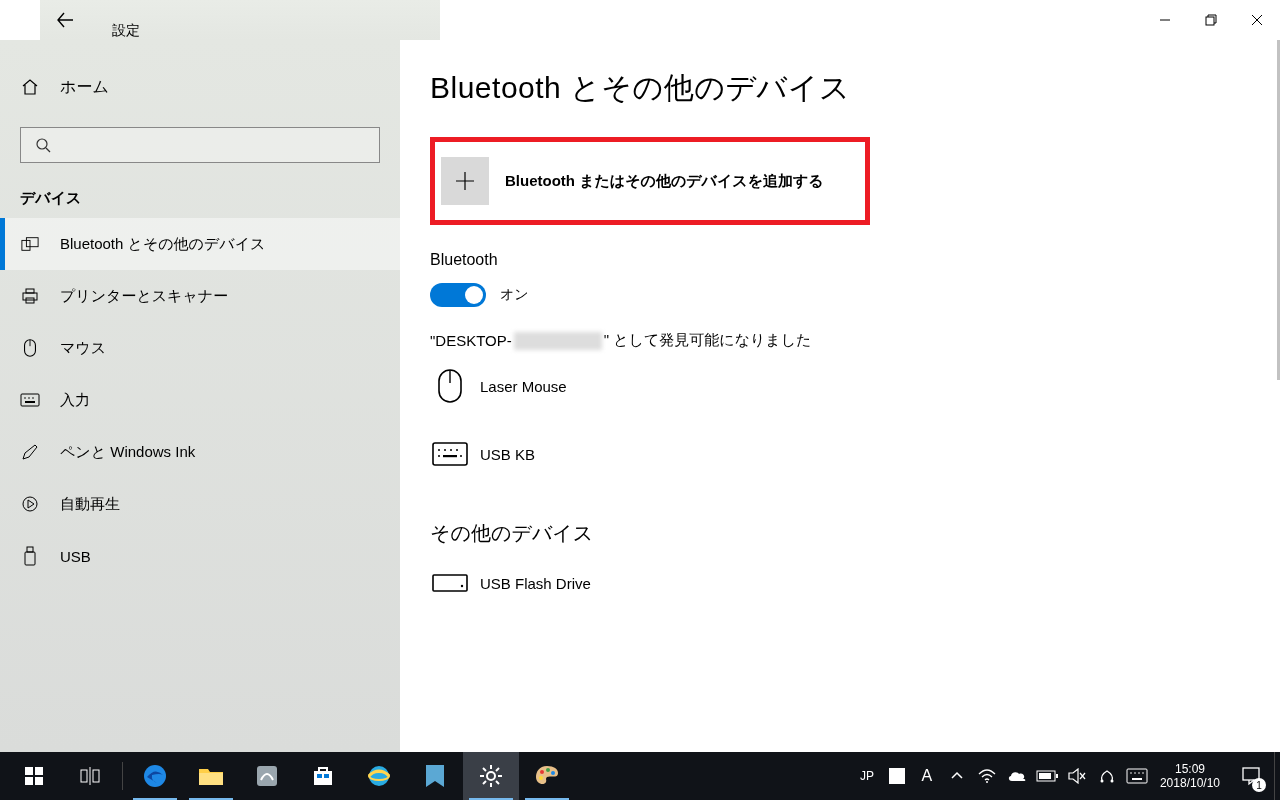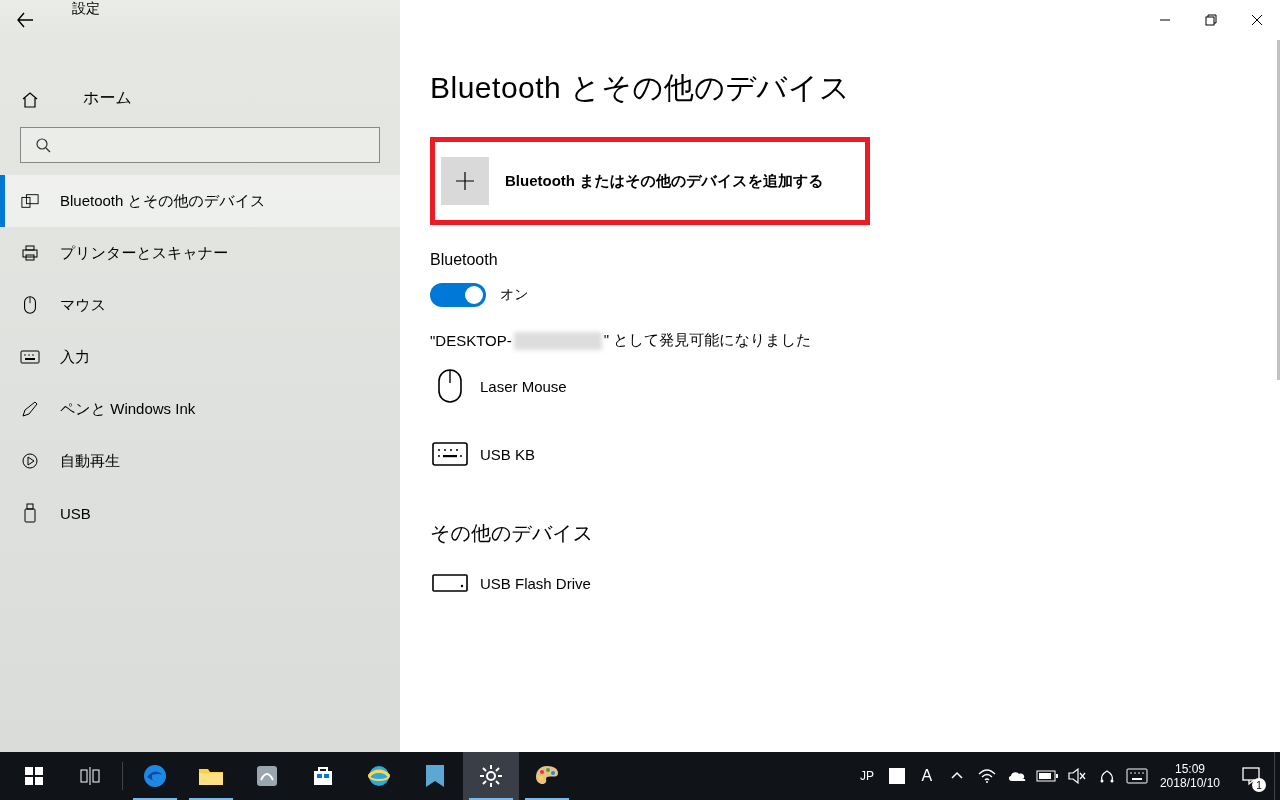--- a/index.html
+++ b/index.html
@@ -2,31 +2,31 @@
 <html><head>
 <meta charset="utf-8">
 <style>
   * { box-sizing: border-box; margin: 0; padding: 0; font-family: "Yu Gothic UI", "Segoe UI", sans-serif; }
   html, body { width: 1280px; height: 800px; overflow: hidden; background: #fff; }
 
   .app { display: flex; flex-direction: column; width: 1280px; height: 800px; }
 
   
   .titlebar { height: 40px; display: flex; align-items: center; }
-  .titlebar-left { width: 400px; background: linear-gradient(to bottom, #e9ece7 0%, #e4e7e2 100%); height: 40px; display: flex; align-items: flex-start; }
+  .titlebar-left { width: 400px; background: linear-gradient(to bottom, #e9ece7 0%, #e4e7e2 100%); height: 40px; display: flex; align-items: flex-end; margin-left: 40px; }
   .titlebar-right { flex: 1; height: 40px; display: flex; align-items: center; justify-content: flex-end; background: #fff; }
   .back-btn { width: 50px; height: 40px; display: flex; align-items: center; justify-content: center; cursor: pointer; }
   .title-text { font-size: 14px; color: #000; margin-left: 22px; }
   .win-btn { width: 46px; height: 40px; display: flex; align-items: center; justify-content: center; cursor: pointer; }
 
   
   .body { flex: 1; display: flex; overflow: hidden; }
 
   .sidebar { width: 400px; background: linear-gradient(to bottom, #e4e7e2 0%, #dadcda 100%); display: flex; flex-direction: column; padding-top: 25px; }
-  .home-row { display: flex; align-items: flex-end; height: 44px; padding-left: 20px; cursor: pointer; gap: 23px; }
+  .home-row { display: flex; align-items: center; height: 44px; padding-left: 20px; cursor: pointer; }
   .home-row .icon { width: 20px; display: flex; justify-content: center; }
   .home-row .label { margin-left: 20px; font-size: 16px; }
 
   .searchbox-wrap { padding: 18px 20px 12px 20px; }
   .searchbox { width: 100%; height: 36px; border: 1px solid #888; background: rgba(255,255,255,0.3); display: flex; align-items: center; padding: 0 8px 0 12px; }
   .searchbox span.ph { flex: 1; font-size: 15px; color: #555; }
   .searchbox .sicon { width: 20px; display: flex; justify-content: center; }
 
   .category { font-size: 15px; padding: 14px 20px 10px 20px; font-weight: 600; }
 
@@ -134,20 +134,21 @@
         <div class="searchbox">
           <span class="sicon">
             <svg width="16" height="16" viewBox="0 0 16 16">
                 <circle cx="7" cy="7" r="5" stroke="#333" stroke-width="1.2" fill="none"></circle>
                 <path d="M11 11 L15 15" stroke="#333" stroke-width="1.2"></path>
               </svg>
           </span>
         </div>
       </div>
 
+      <div class="category">デバイス</div>
 
       <div class="side-item selected">
         <span class="icon">
           <svg width="18" height="16" viewBox="0 0 20 16">
               <rect x="1" y="4" width="9" height="11" stroke="#000" fill="none"></rect>
               <rect x="6" y="1" width="13" height="10" stroke="#000" fill="none"></rect>
             </svg>
         </span>
         <span class="label">Bluetooth とその他のデバイス</span>
       </div>

